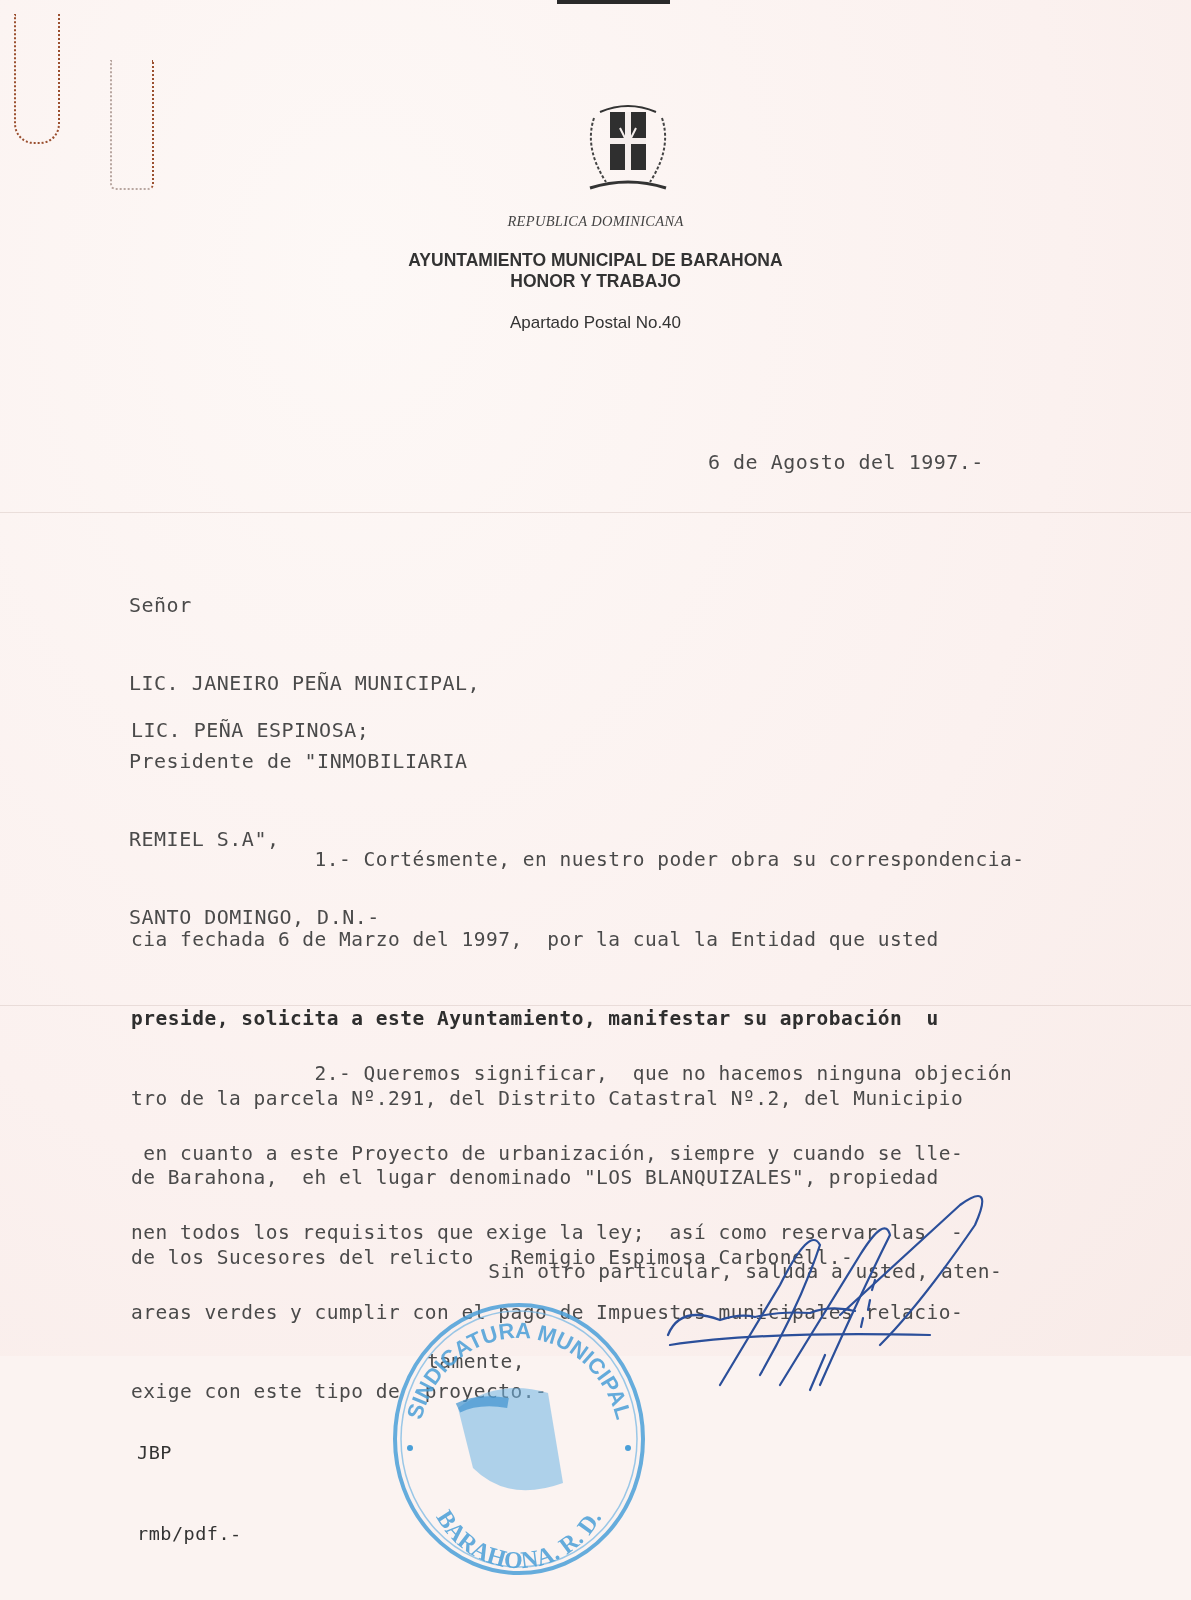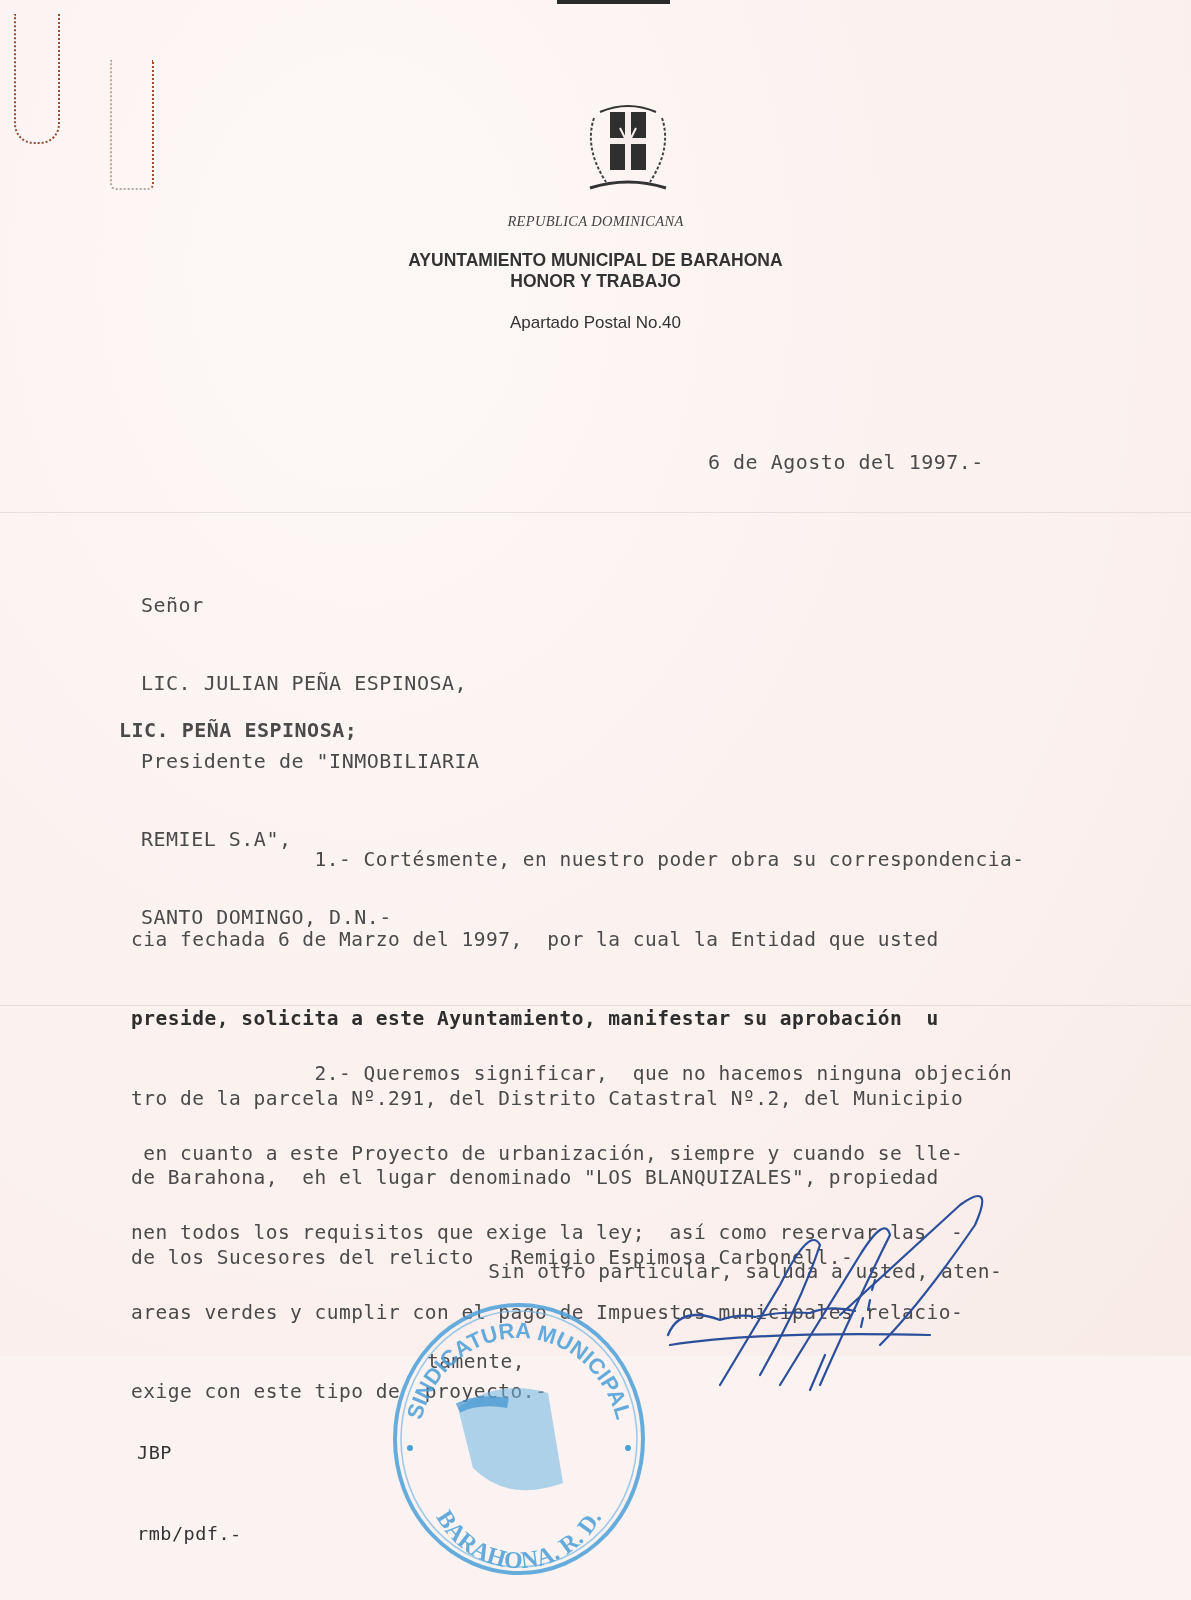--- a/index.html
+++ b/index.html
@@ -24,22 +24,22 @@
     .rust2 { left: 110px; top: 60px; width: 40px; height: 128px; border-top: none; border-radius: 0 0 6px 6px; border-color: #b8a6a0; border-right-color: #9a4f2f; }
 
     .seal { position: absolute; left: 580px; top: 98px; width: 96px; height: 102px; }
     .hdr { position: absolute; left: 0; width: 1191px; text-align: center; font-family: "Liberation Sans", sans-serif; color: #2f2f2f; }
     .hdr-country { top: 213px; font-family: "Liberation Serif", serif; font-style: italic; font-size: 14.5px; letter-spacing: 0.3px; color: #444; }
     .hdr-org { top: 250px; font-size: 17.5px; font-weight: bold; line-height: 21px; color: #333; }
     .hdr-addr { top: 313px; font-size: 17px; line-height: 20px; color: #333; }
 
     .mono { position: absolute; font-family: "DejaVu Sans Mono", monospace; font-size: 20px; color: #4a4a4a; white-space: pre; letter-spacing: 0.5px; }
     .date { left: 708px; top: 450px; }
-    .addr { left: 141px; top: 540px; line-height: 26px; }
-    .salute { left: 119px; top: 718px; font-weight: bold; }
+    .addr { left: 129px; top: 540px; line-height: 26px; }
+    .salute { left: 131px; top: 718px; }
     .para { left: 131px; line-height: 26.5px; font-size: 19.5px; }
     .p1 { top: 794px; }
     .p2 { top: 1008px; }
     .closing { left: 427px; top: 1197px; line-height: 30px; font-size: 19.5px; }
     .signer { left: 668px; top: 1324px; line-height: 29px; font-size: 19.5px; }
     .signer .strike { text-decoration: line-through; text-decoration-color: #2b4f9a; }
     .initials { left: 137px; top: 1385px; line-height: 27px; font-size: 18.5px; color: #333; }
 
     .stamp { position: absolute; left: 388px; top: 1298px; width: 262px; height: 282px; }
     .signature { position: absolute; left: 660px; top: 1185px; width: 340px; height: 220px; }
@@ -71,21 +71,21 @@
     <div>HONOR Y TRABAJO</div>
   </div>
   <div class="hdr hdr-addr">
     <div>Apartado Postal No.40</div>
   </div>
 
   <div class="mono date">6 de Agosto del 1997.-</div>
 
   <div class="mono addr">
     <div>Señor</div>
-    <div>LIC. JULIAN PEÑA ESPINOSA,</div>
+    <div>LIC. JANEIRO PEÑA MUNICIPAL,</div>
     <div>Presidente de "INMOBILIARIA</div>
     <div>REMIEL S.A",</div>
     <div>SANTO DOMINGO, D.N.-</div>
   </div>
 
   <div class="mono salute">LIC. PEÑA ESPINOSA;</div>
 
   <div class="mono para p1">
     <div>               1.- Cortésmente, en nuestro poder obra su correspondencia-</div>
     <div>cia fechada 6 de Marzo del 1997,  por la cual la Entidad que usted</div>

